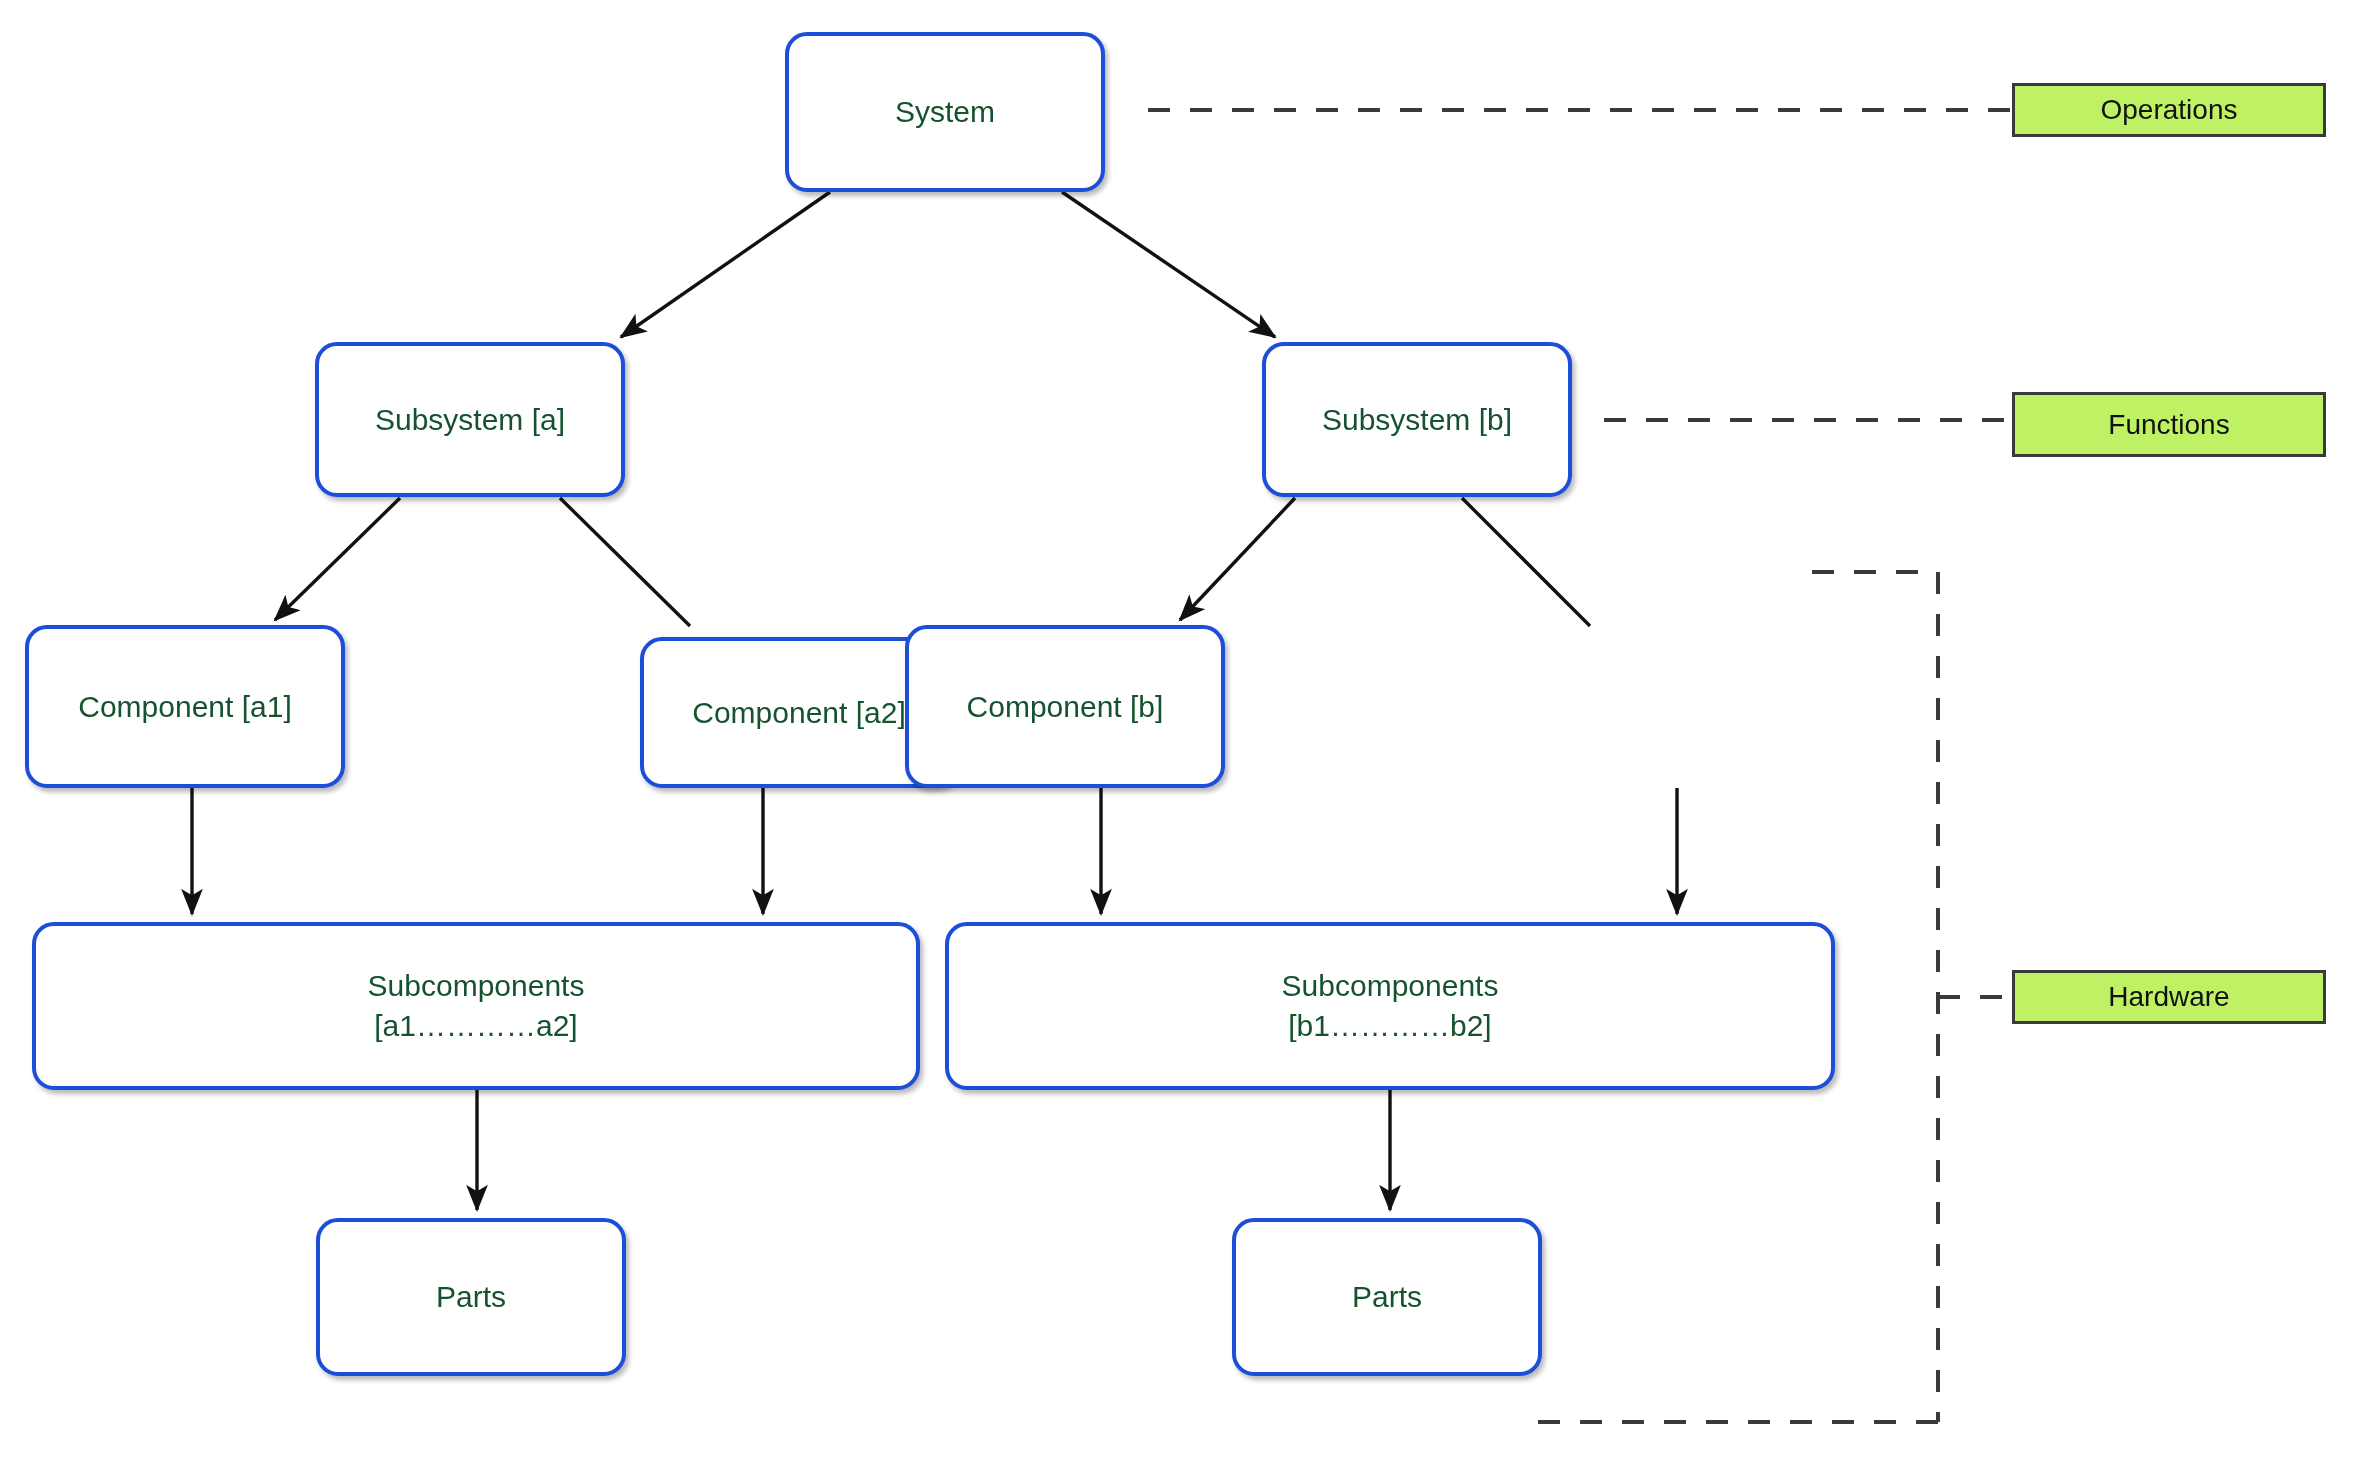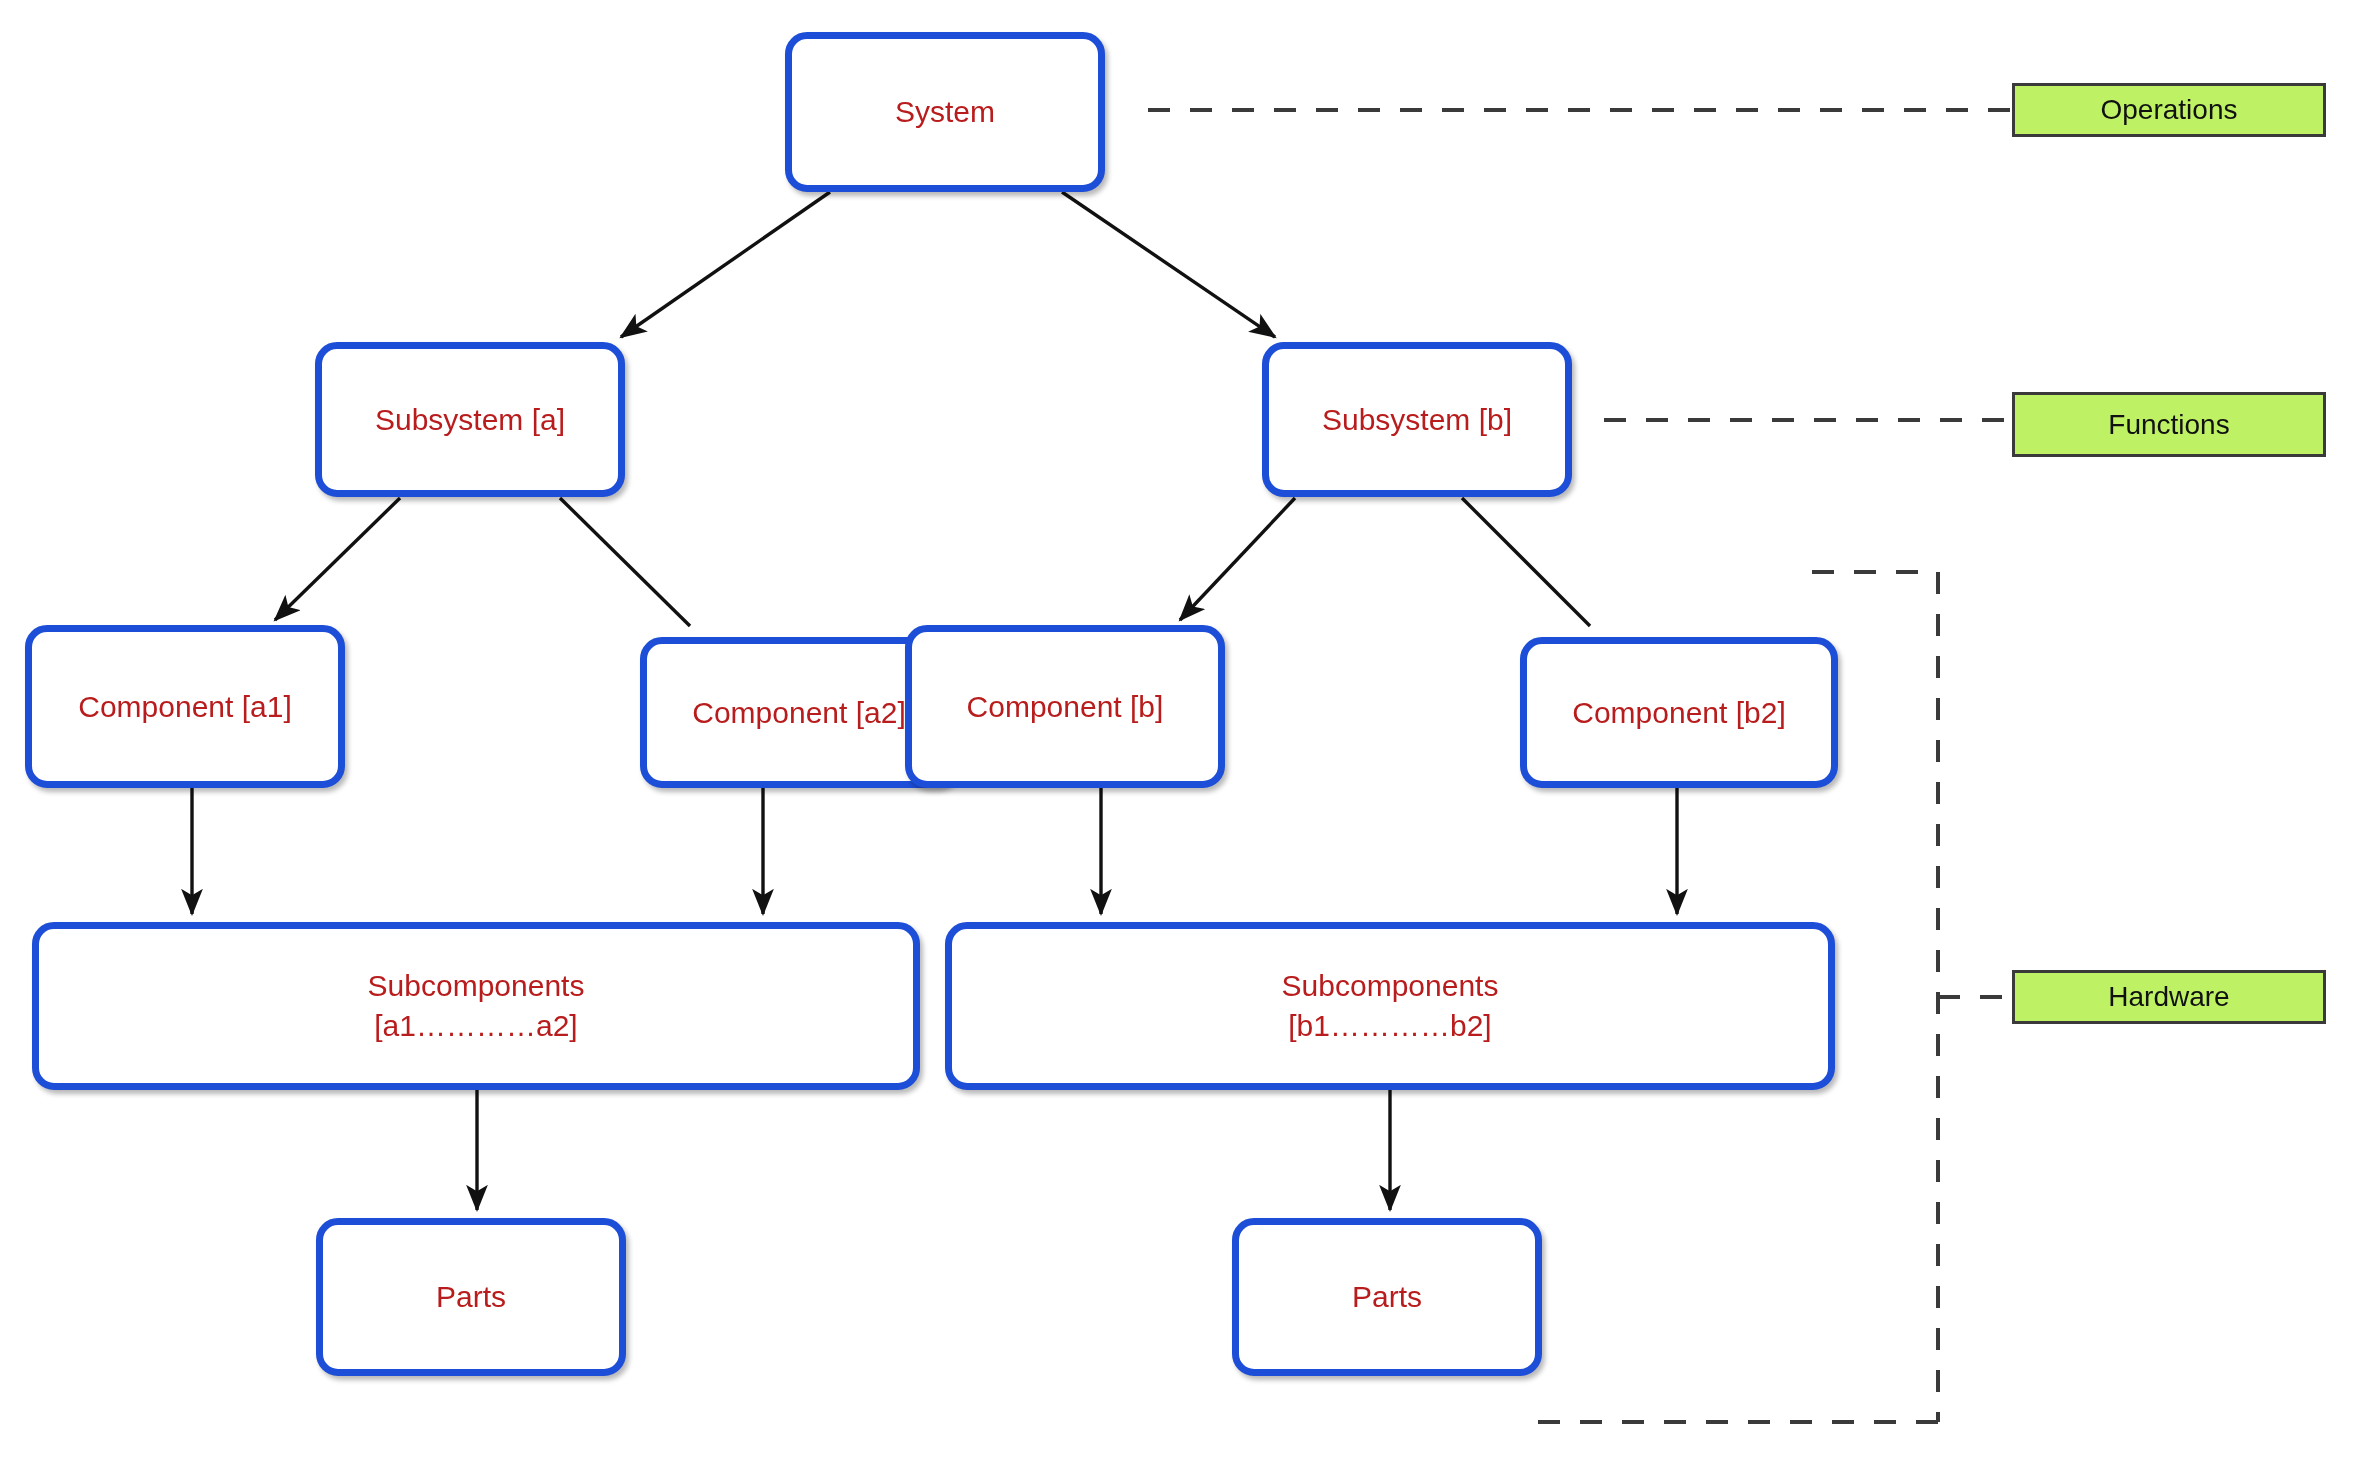--- a/index.html
+++ b/index.html
@@ -22,27 +22,27 @@
     left: 0;
     top: 0;
     width: 2361px;
     height: 1463px;
     pointer-events: none;
   }
   .node {
     position: absolute;
     box-sizing: border-box;
     background: #ffffff;
-    border: 7px solid #1d4ed8;
+    border: 4px solid #1d4ed8;
     border-radius: 22px;
     display: flex;
     align-items: center;
     justify-content: center;
     text-align: center;
-    color: #b91c1c;
+    color: #14532d;
     font-size: 30px;
     line-height: 1.32;
     box-shadow: 3px 4px 5px rgba(0,0,0,0.28);
     z-index: 2;
   }
   .node .label {
     display: block;
     white-space: pre-line;
     padding: 0 10px;
   }
@@ -125,23 +125,20 @@
   </div>
 
   <div class="node" style="left:604px; top:637px; width:318px; height:151px;margin-left:36px;">
     <span class="label">Component [a2]</span>
   </div>
 
   <div class="node" style="left:905px; top:625px; width:320px; height:163px;">
     <span class="label">Component [b]</span>
   </div>
 
-  <div class="node" style="left:1520px; top:637px; width:318px; height:151px;">
-    <span class="label">Component [b2]</span>
-  </div>
 
   <div class="node" style="left:32px; top:922px; width:888px; height:168px;">
     <span class="label">Subcomponents
 [a1…………a2]</span>
   </div>
 
   <div class="node" style="left:945px; top:922px; width:890px; height:168px;">
     <span class="label">Subcomponents
 [b1…………b2]</span>
   </div>

